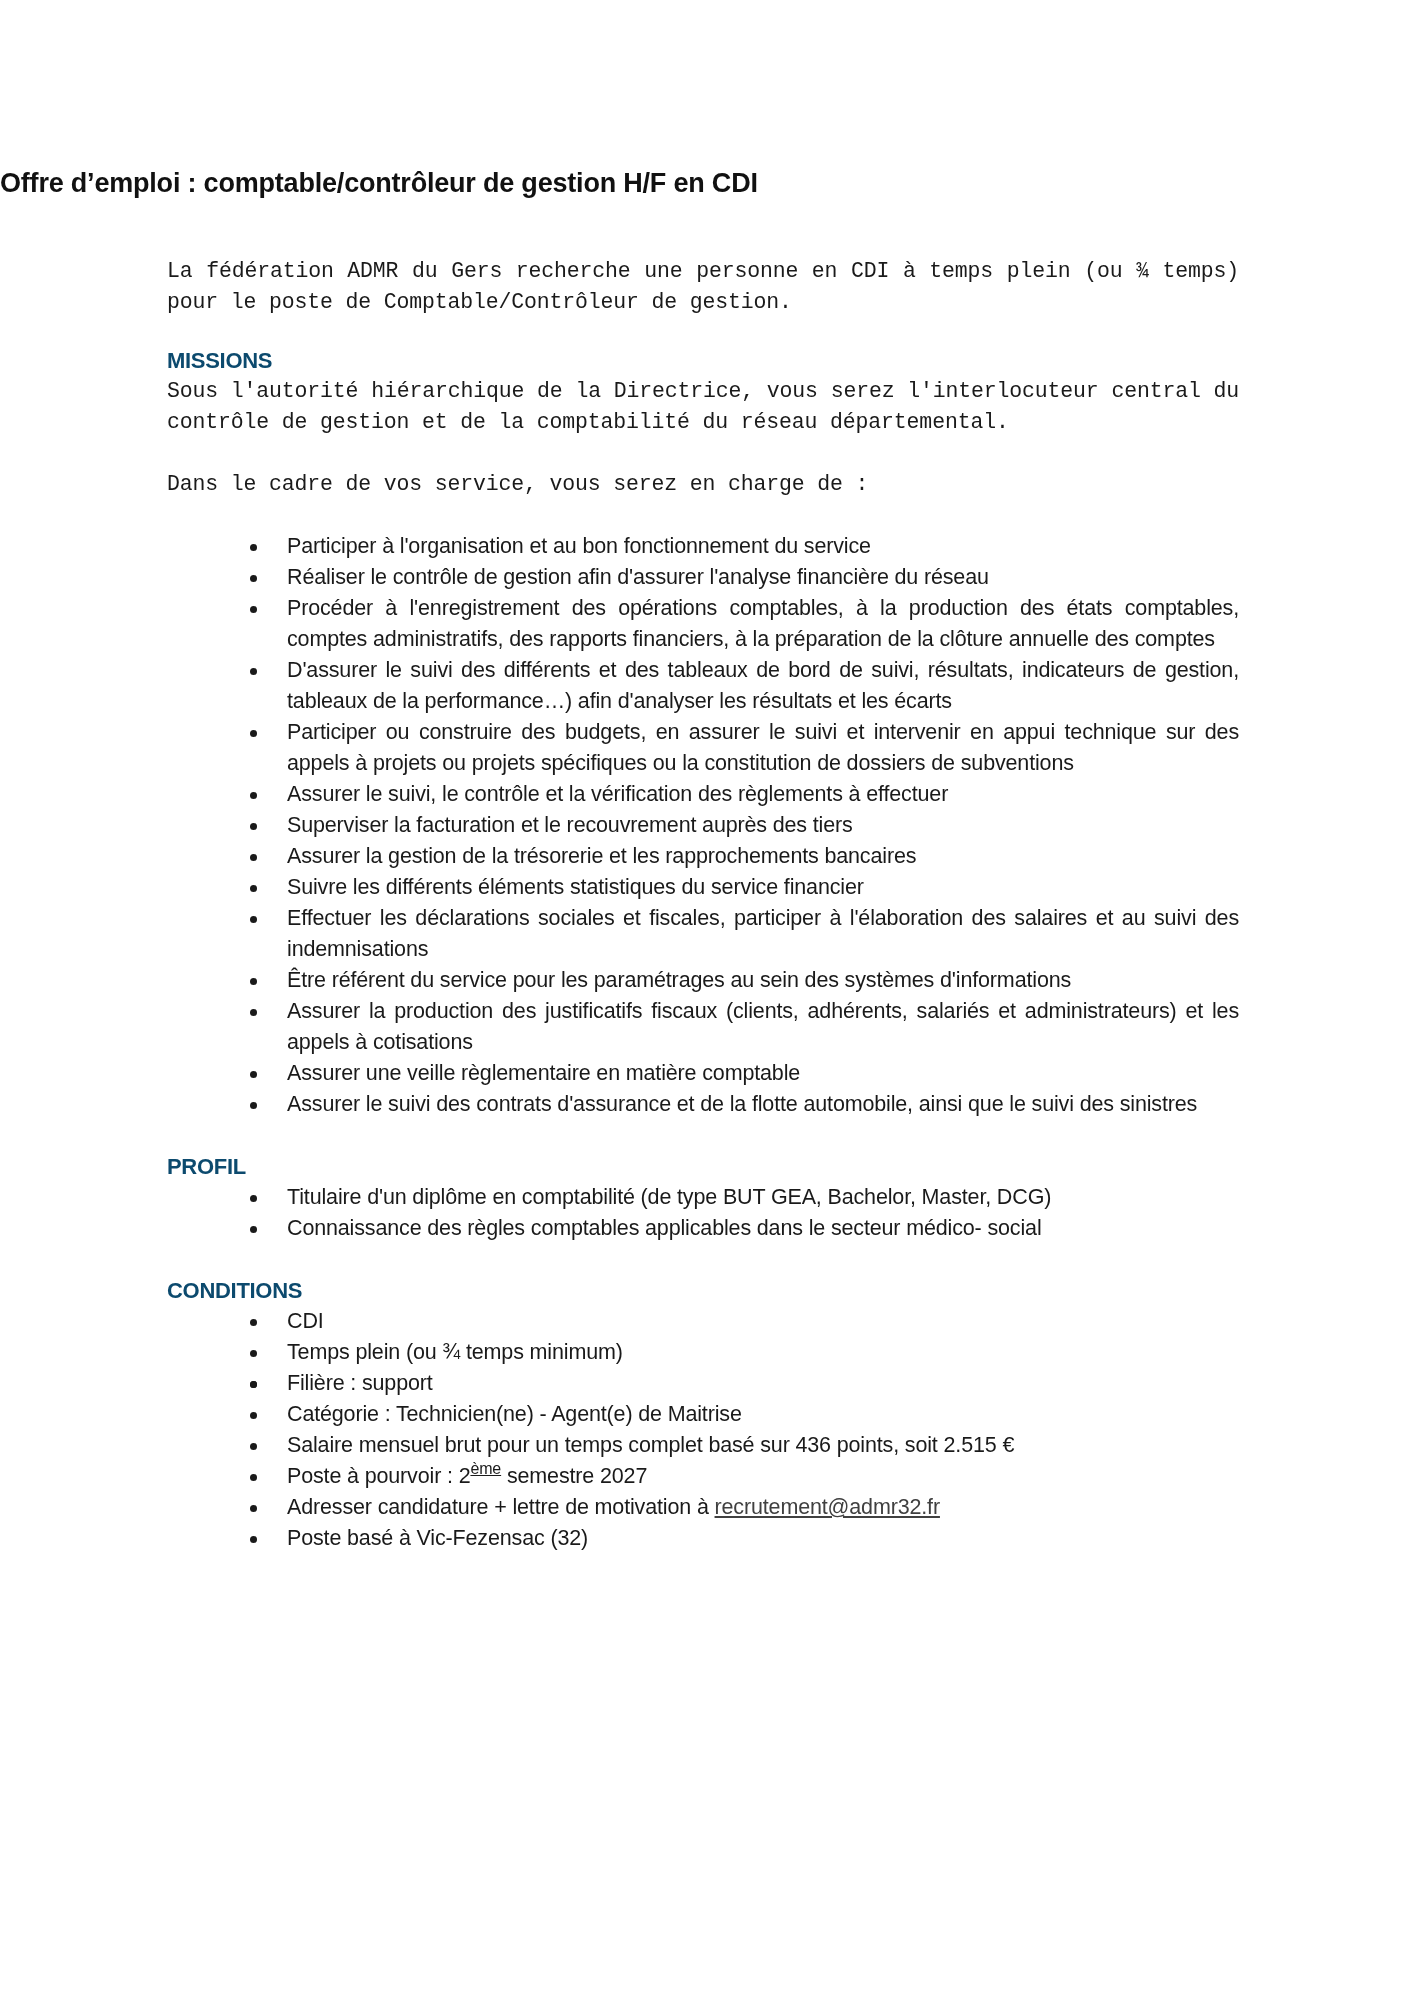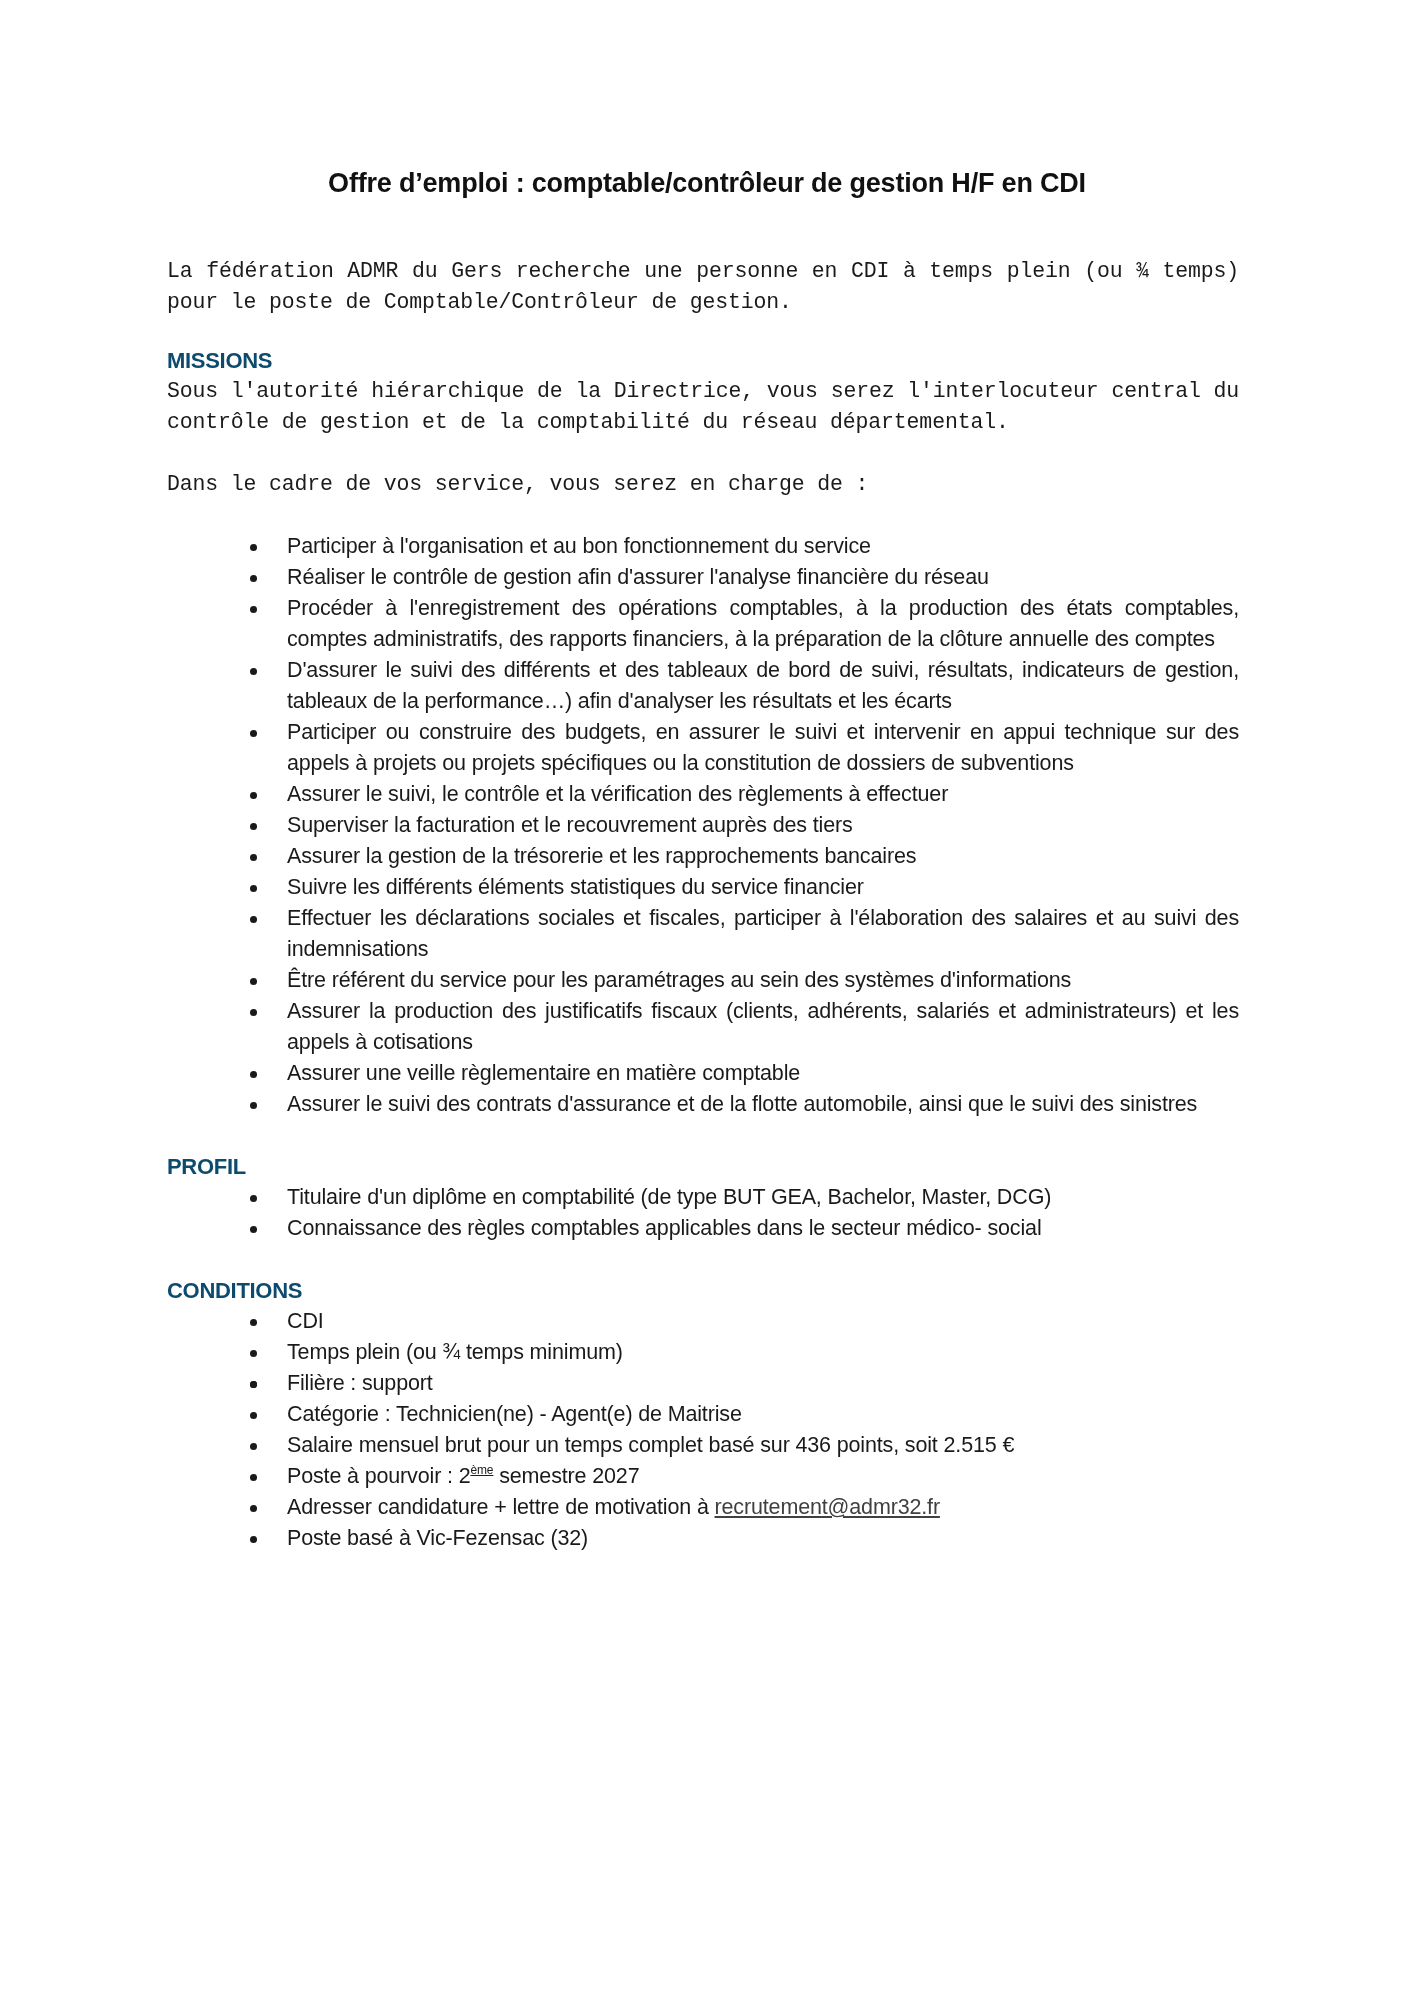--- a/index.html
+++ b/index.html
@@ -4,21 +4,21 @@
   <style>
     html, body { margin: 0; padding: 0; background: #ffffff; }
     body {
       width: 1414px; height: 2000px; position: relative; overflow: hidden;
       font-family: "Liberation Sans", "DejaVu Sans", sans-serif;
       color: #1a1a1a;
     }
     .page { position: absolute; left: 0; top: 0; width: 1414px; height: 2000px; }
     .title {
       position: absolute; left: 0; width: 1414px; top: 168px;
-      text-align: center; font-weight: bold; font-size: 27px;
+      text-align: left; font-weight: bold; font-size: 27px;
       letter-spacing: -0.2px; color: #111;
     }
     .content {
       position: absolute; left: 167px; top: 256px; width: 1072px;
       font-size: 21.5px; line-height: 31px; letter-spacing: -0.15px;
     }
     .para { margin: 0; text-align: justify; font-family: Liberation Mono, monospace; }
     .gap-lg { height: 31px; }
     .gap-md { height: 27px; }
     .heading {
@@ -27,21 +27,21 @@
     }
     ul.bullets { list-style: none; margin: 0; padding: 0; }
     ul.bullets li {
       position: relative; padding-left: 120px; text-align: justify;
     }
     ul.bullets li .dot {
       position: absolute; left: 83px; top: 13px; width: 7px; height: 7px;
       border-radius: 50%; background: #1a1a1a;
     }
     .email { color: #404040; text-decoration: underline; cursor: pointer; }
-    sup { font-size: 12px; line-height: 0; vertical-align: 9px; text-decoration: underline; }
+    sup { font-size: 16px; line-height: 0; vertical-align: 9px; text-decoration: underline; }
   </style>
 </head>
 <body>
 
 <div class="page">
   <div class="title">Offre d’emploi : comptable/contrôleur de gestion H/F en CDI</div>
 
   <div class="content">
     <p class="para">La fédération ADMR du Gers recherche une personne en CDI à temps plein (ou ¾ temps) pour le poste de Comptable/Contrôleur de gestion.</p>
     <div class="gap-md"></div>

